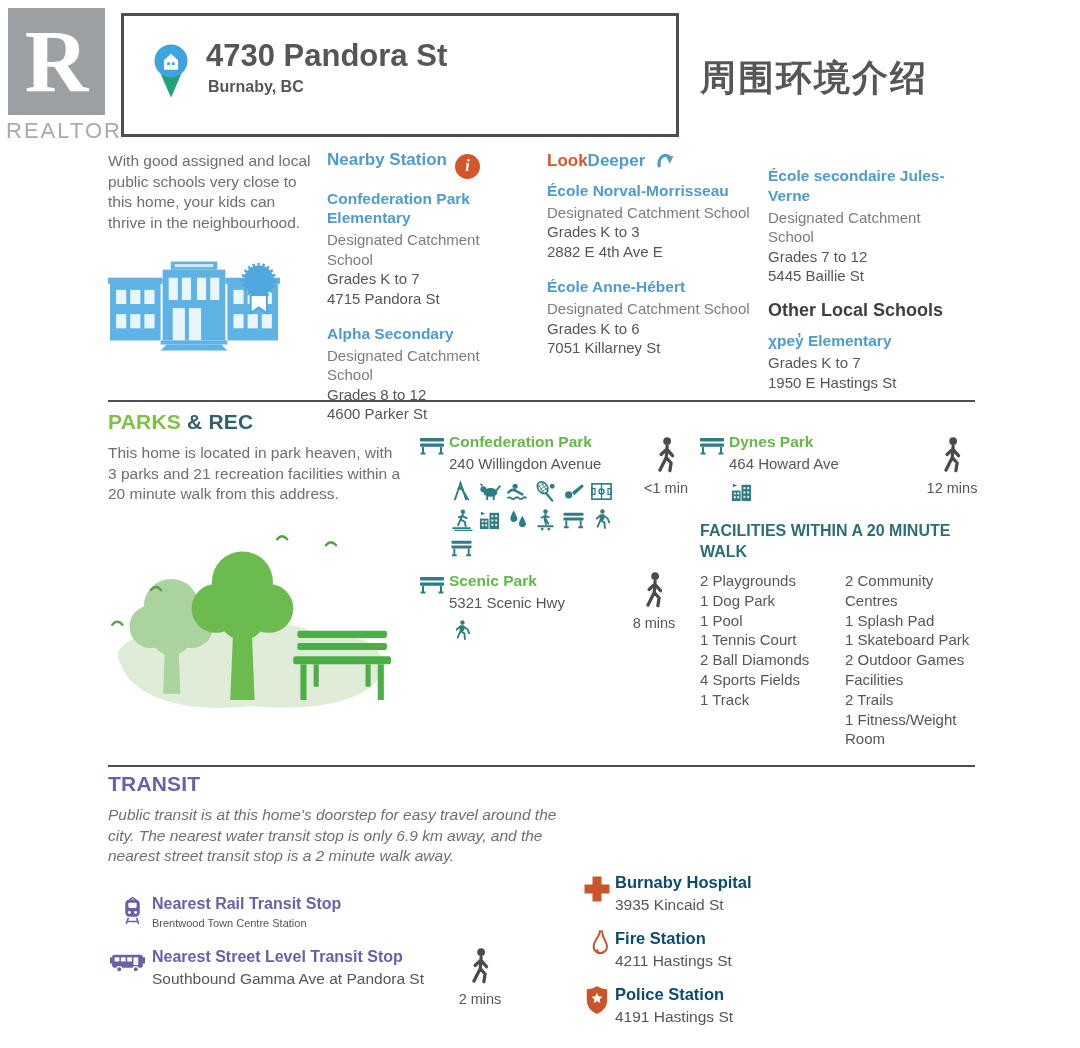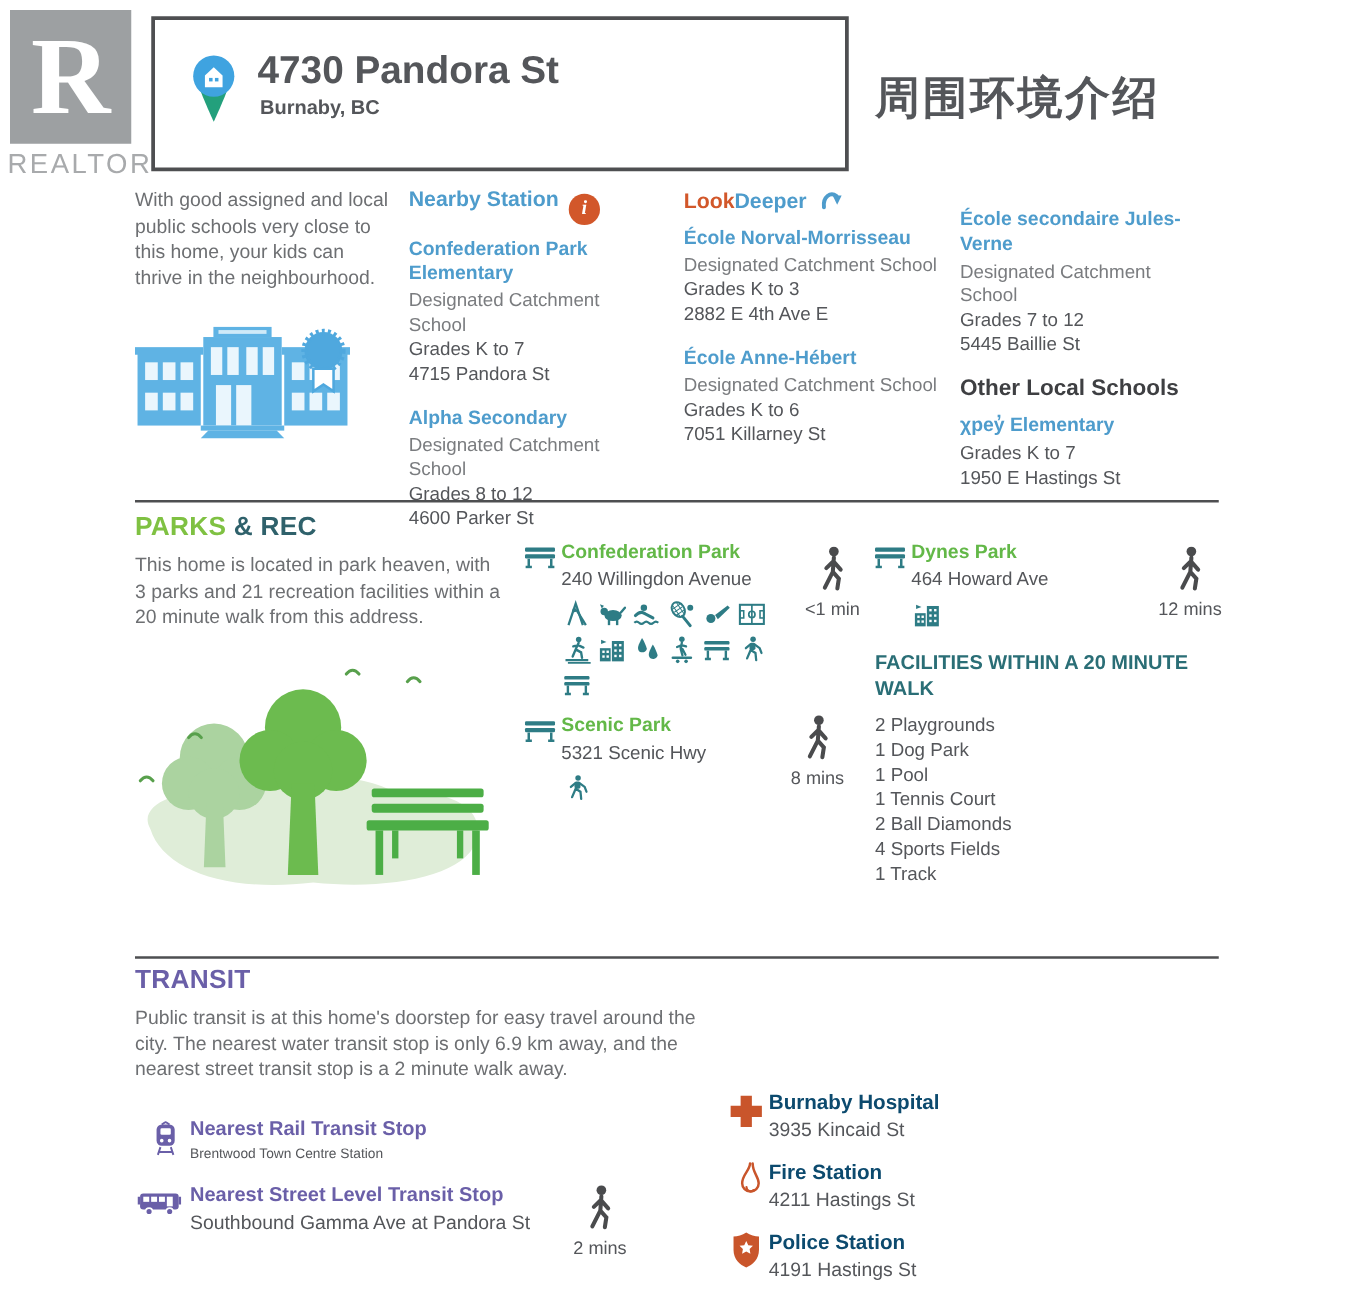--- a/index.html
+++ b/index.html
@@ -391,26 +391,34 @@
 
   <div class="abs" style="left:700px;top:571px;width:138px;">
     <div class="dark-line">2 Playgrounds</div>
     <div class="dark-line">1 Dog Park</div>
     <div class="dark-line">1 Pool</div>
     <div class="dark-line">1 Tennis Court</div>
     <div class="dark-line">2 Ball Diamonds</div>
     <div class="dark-line">4 Sports Fields</div>
     <div class="dark-line">1 Track</div>
   </div>
+  <div class="abs" style="left:845px;top:571px;width:128px;">
+    <div class="dark-line">2 Community Centres</div>
+    <div class="dark-line">1 Splash Pad</div>
+    <div class="dark-line">1 Skateboard Park</div>
+    <div class="dark-line">2 Outdoor Games Facilities</div>
+    <div class="dark-line">2 Trails</div>
+    <div class="dark-line">1 Fitness/Weight Room</div>
+  </div>
 
   <div class="divider" style="top:765px;"></div>
 
   <div class="abs" style="left:108px;top:772px;width:455px;">
     <div class="sec-h" style="color:#6A5FA8;">TRANSIT</div>
-    <div class="body-txt" style="margin-top:9px;">Public transit is at this home's doorstep for easy travel around the city. The nearest water transit stop is only 6.9 km away, and the nearest street transit stop is a 2 minute walk away.</div>
+    <div class="body-txt" style="margin-top:9px;font-style:italic;">Public transit is at this home's doorstep for easy travel around the city. The nearest water transit stop is only 6.9 km away, and the nearest street transit stop is a 2 minute walk away.</div>
   </div>
 
   <svg class="abs" style="left:122px;top:897px;" width="21" height="29" viewBox="0 0 20 28">
     <path d="M7 2.5 L10 .5 L13 2.5" stroke="#6A5FA8" stroke-width="1.4" fill="none"></path>
     <rect x="3" y="2.5" width="14" height="16.5" rx="4" fill="#6A5FA8"></rect>
     <rect x="6" y="5.5" width="8" height="5" rx="1" fill="#fff"></rect>
     <circle cx="7" cy="15" r="1.4" fill="#fff"></circle>
       <circle cx="13" cy="15" r="1.4" fill="#fff"></circle>
     <path d="M6 20 L4 26 M14 20 L16 26 M4.7 23.7 h10.6" stroke="#6A5FA8" stroke-width="1.5" fill="none"></path>
   </svg>

